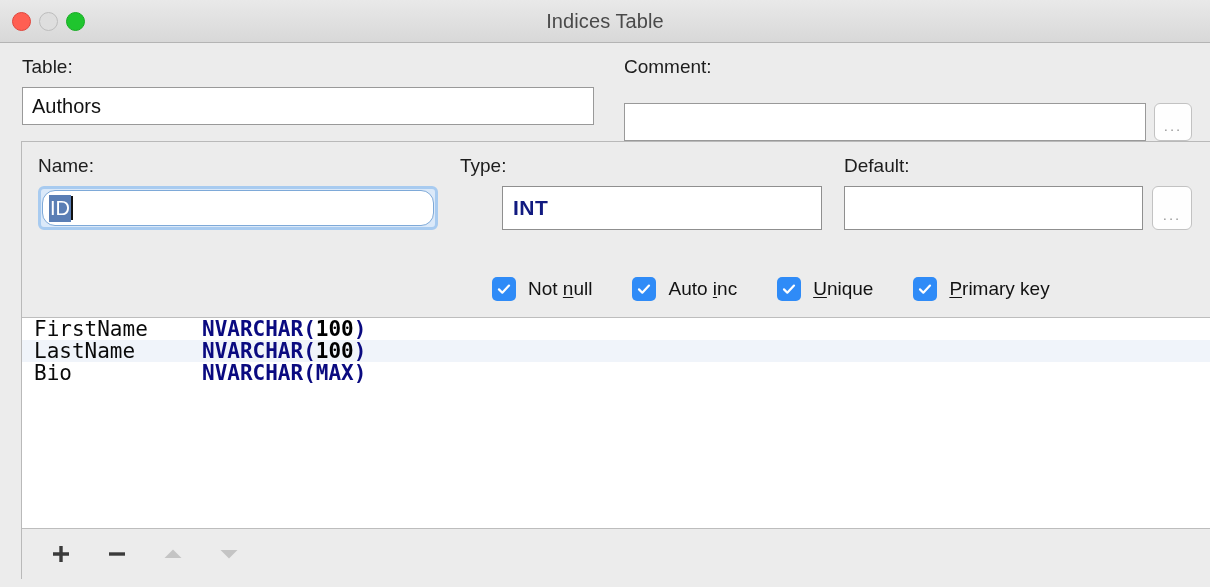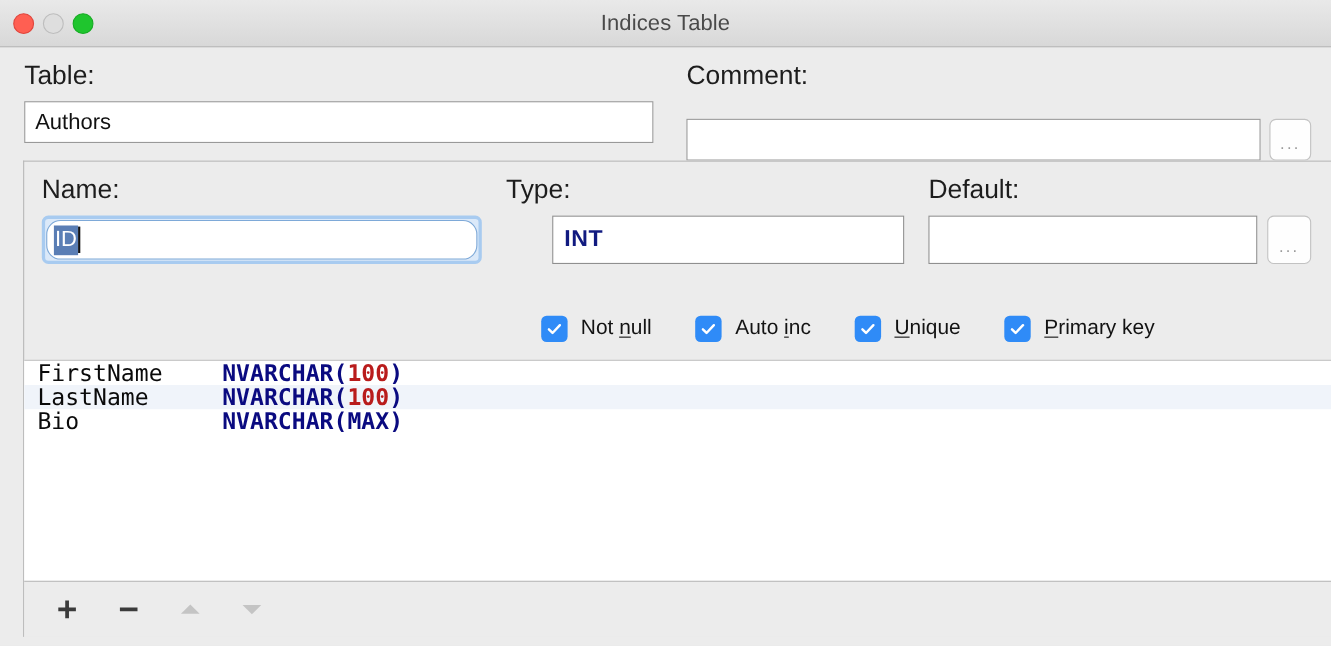--- a/index.html
+++ b/index.html
@@ -65,21 +65,21 @@
     flex: 0 0 auto;
     padding: 14px 18px 0 22px;
     display: flex;
     gap: 30px;
   }
   .field-col { display: flex; flex-direction: column; }
   .field-col.table-col   { width: 572px; }
   .field-col.comment-col { flex: 1; gap: 16px; }
 
   .field-label {
-    font-size: 24px;
+    font-size: 19px;
     color: #1d1d1d;
     margin-bottom: 11px;
     line-height: 1;
   }
   .field-row { display: flex; align-items: stretch; gap: 8px; }
 
   .textbox {
     box-sizing: border-box;
     height: 38px;
     background: #ffffff;
@@ -284,21 +284,21 @@
     white-space: pre;
   }
   .listrow.alt { background: #f0f4fa; }
   .col-name {
     color: #0a0a0a;
     width: 168px;
     flex: 0 0 168px;
   }
   .col-type { color: #0a0a80; font-weight: bold; }
   .tok-paren { color: #0a0a80; font-weight: bold; }
-  .tok-num   { color: #b91c1c; font-weight: bold; }
+  .tok-num   { color: #000000; font-weight: bold; }
   .tok-max   { color: #0a0a80; font-weight: bold; }
 
   
   .toolbar {
     flex: 0 0 50px;
     background: #ececec;
     border-top: 1px solid #bdbdbd;
     display: flex;
     align-items: center;
     padding-left: 24px;

